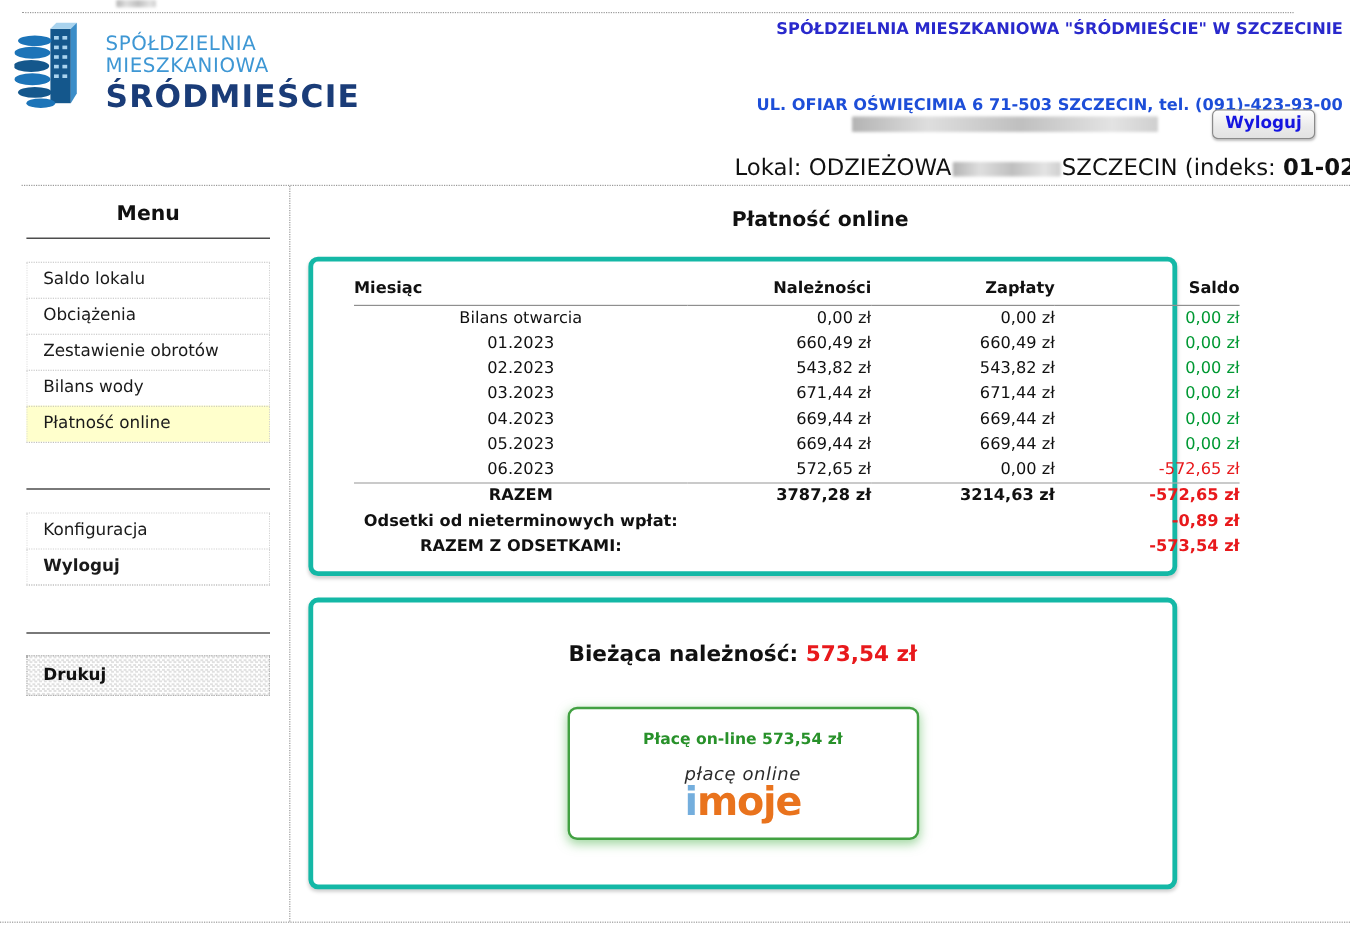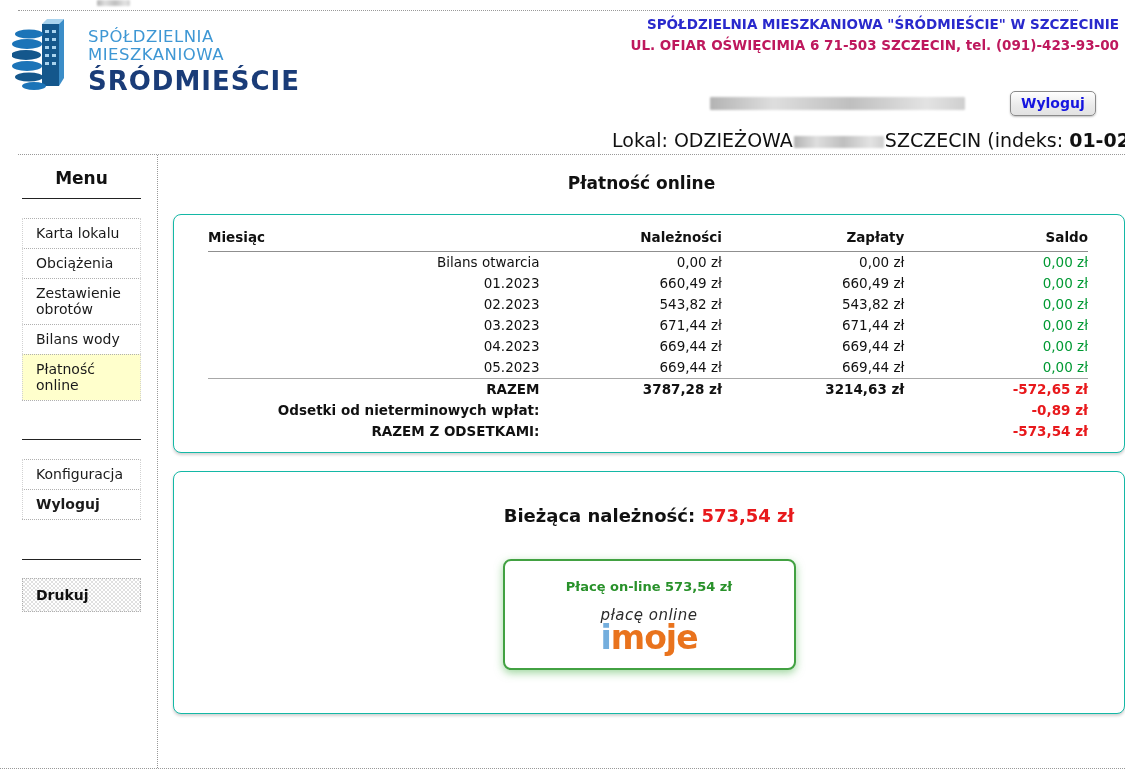--- a/index.html
+++ b/index.html
@@ -12,21 +12,21 @@
   #top-dotted{top:10px;left:18px;width:1060px;}
   #bottom-dotted{top:768px;left:0;width:1125px;}
   
   #header{position:absolute;top:0;left:0;width:1125px;height:155px;padding-left:44px;}
   #logo{position:absolute;top:16px;left:12px;display:flex;align-items:flex-start;}
   #logo-text{margin-left:10px;padding-top:12px;line-height:1.12;}
   .logo-l1{font-size:16.5px;color:#3e97d4;letter-spacing:.5px;}
   .logo-l3{font-size:26px;font-weight:bold;color:#1a3c78;letter-spacing:1px;margin-top:2px;}
   #org-block{position:absolute;top:14px;right:50px;text-align:right;line-height:21px;}
   #org-name{color:#2929cc;font-weight:bold;font-size:13.5px;}
-  #org-address{color:#be185d;font-weight:bold;font-size:13.5px;}
+  #org-address{color:#1d4ed8;font-weight:bold;font-size:13.5px;margin-top:43px;}
   .blurbar{background:linear-gradient(90deg,#b3b3b3,#dedede 25%,#bfbfbf 55%,#e3e3e3 85%,#cFcFcF);
     filter:blur(1.3px);border-radius:1px;}
   #user-blur{position:absolute;top:97px;left:710px;width:255px;height:13px;}
   #top-smudge{position:absolute;top:0;left:97px;width:33px;height:6px;}
   #logout-btn{
     position:absolute;top:91px;left:1010px;
     font-family:inherit;font-size:14px;font-weight:bold;color:#1515e0;
     background:linear-gradient(#fefefe,#eaeaea 60%,#e2e2e2);
     border:1px solid #8a8a8a;border-radius:5px;padding:3px 10px 4px;
     box-shadow:0 1px 2px rgba(0,0,0,.25);cursor:pointer;
@@ -56,31 +56,31 @@
     margin-top:18px;font-weight:bold;font-size:14px;padding:8px 13px;cursor:pointer;
     border:1px dotted #b0b0b0;
     background-color:#ededed;
     background-image:repeating-conic-gradient(#e0e0e0 0% 25%,#ffffff 0% 50%);
     background-size:4px 4px;
   }
   
   #main{flex:1;}
   #page-title{font-size:17px;font-weight:bold;text-align:center;margin-top:18px;}
   .card{
-    margin-left:15px;width:952px;box-sizing:border-box;background:#fff;
-    border:1px solid #14b8a6;border-radius:8px;
+    margin-left:15px;width:724px;box-sizing:border-box;background:#fff;
+    border:4px solid #14b8a6;border-radius:8px;
     box-shadow:0 2px 3px rgba(0,0,0,.18);
   }
   #table-card{margin-top:21px;padding:12px 36px 10px 34px;}
   table{border-collapse:collapse;width:100%;table-layout:fixed;font-size:13.5px;}
   col.c1{width:278px;}col.c2{width:153px;}col.c3{width:153px;}col.c4{width:154px;}
   th{font-weight:bold;text-align:right;padding:2px 0 6px;border-bottom:1px solid #8f8f8f;}
   th.left{text-align:left;}
   td{text-align:right;padding:0;height:21px;line-height:21px;white-space:nowrap;}
-  td.left{text-align:right;}
+  td.left{text-align:center;}
   tr.totals-first td{border-top:1px solid #a8a8a8;}
   .saldo[data-state="positive"]{color:#009933;}
   .saldo[data-state="negative"]{color:#e8191c;}
   tr.bold td{font-weight:bold;}
   td.red{color:#e8191c;font-weight:bold;}
   
   #pay-card{margin-top:18px;height:243px;}
   #due-line{font-size:18px;font-weight:bold;text-align:center;margin-top:33px;}
   #due-amount{color:#e8191c;}
   #pay-btn{
@@ -147,21 +147,21 @@
 
 <div class="dotted-h" id="mid-dotted"></div>
 
 <div id="columns">
   <div id="sidebar">
     <div id="sidebar-inner">
       <div id="menu-title">Menu</div>
       <div class="solid-line"></div>
 
       <div class="menu-group">
-        <div class="menu-item">Karta lokalu</div>
+        <div class="menu-item">Saldo lokalu</div>
         <div class="menu-item">Obciążenia</div>
         <div class="menu-item">Zestawienie obrotów</div>
         <div class="menu-item">Bilans wody</div>
         <div class="menu-item selected">Płatność online</div>
       </div>
 
       <div class="solid-line" id="sep1"></div>
 
       <div class="menu-group">
         <div class="menu-item">Konfiguracja</div>
@@ -223,20 +223,26 @@
             <td>669,44 zł</td>
             <td>669,44 zł</td>
             <td class="saldo" data-state="positive">0,00 zł</td>
           </tr>
           <tr>
             <td class="left">05.2023</td>
             <td>669,44 zł</td>
             <td>669,44 zł</td>
             <td class="saldo" data-state="positive">0,00 zł</td>
           </tr>
+          <tr>
+            <td class="left">06.2023</td>
+            <td>572,65 zł</td>
+            <td>0,00 zł</td>
+            <td class="saldo" data-state="negative">-572,65 zł</td>
+          </tr>
           <tr class="totals-first bold">
             <td class="left">RAZEM</td>
             <td>3787,28 zł</td>
             <td>3214,63 zł</td>
             <td class="red">-572,65 zł</td>
           </tr>
           <tr class="bold">
             <td class="left">Odsetki od nieterminowych wpłat:</td>
             <td></td>
             <td></td>

